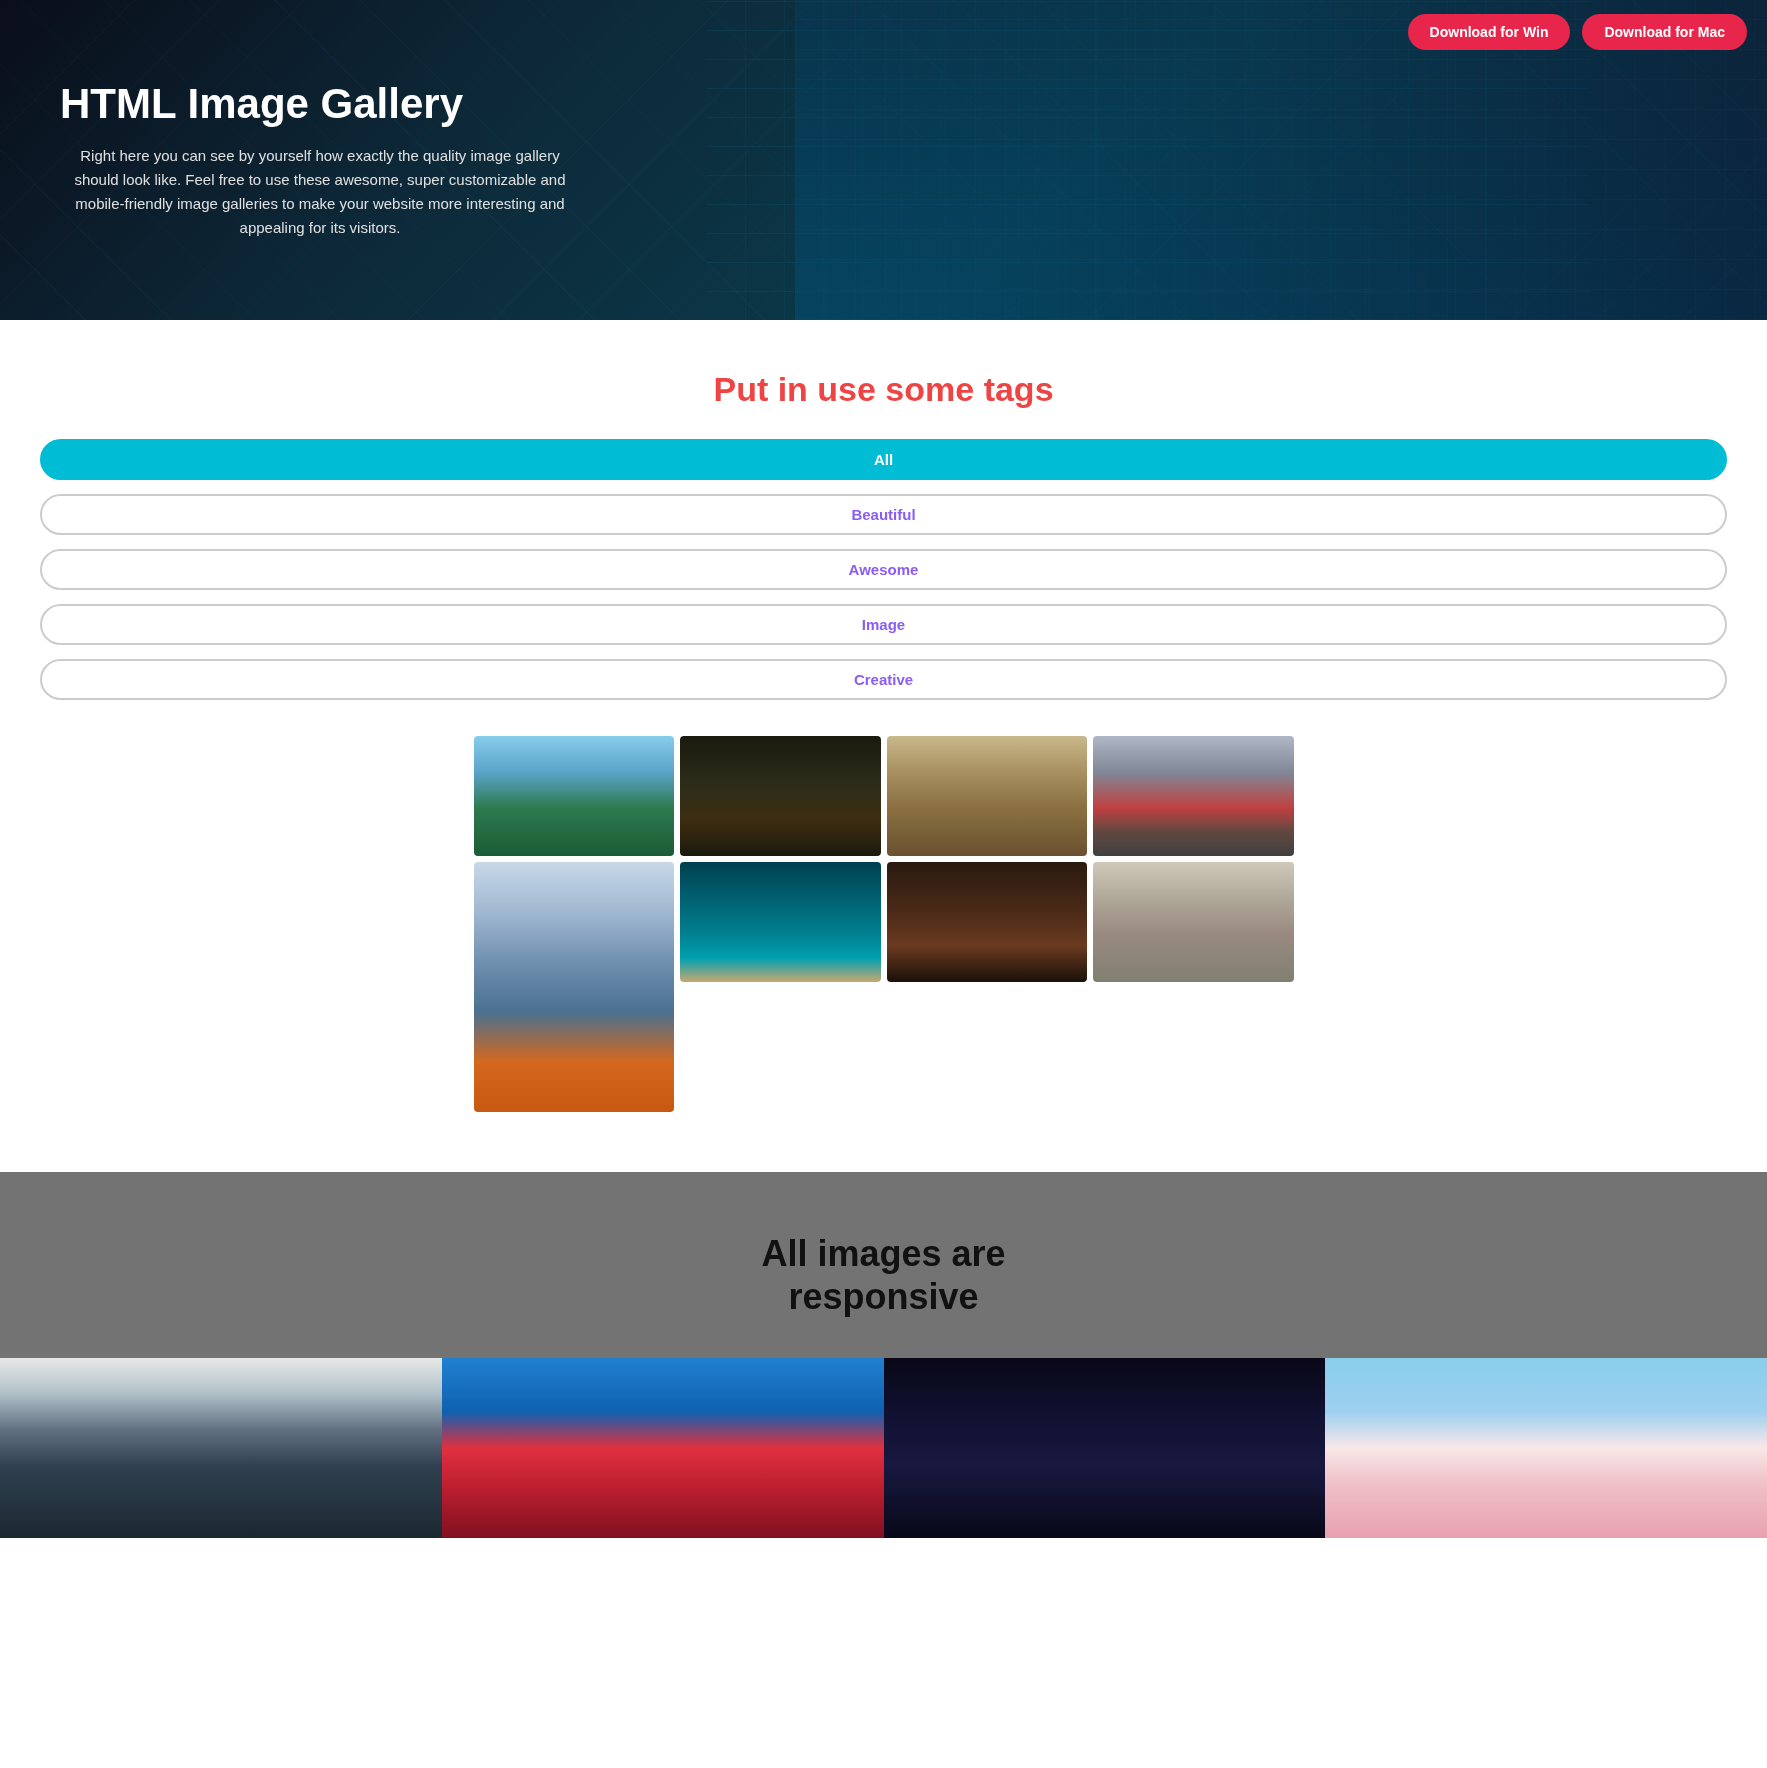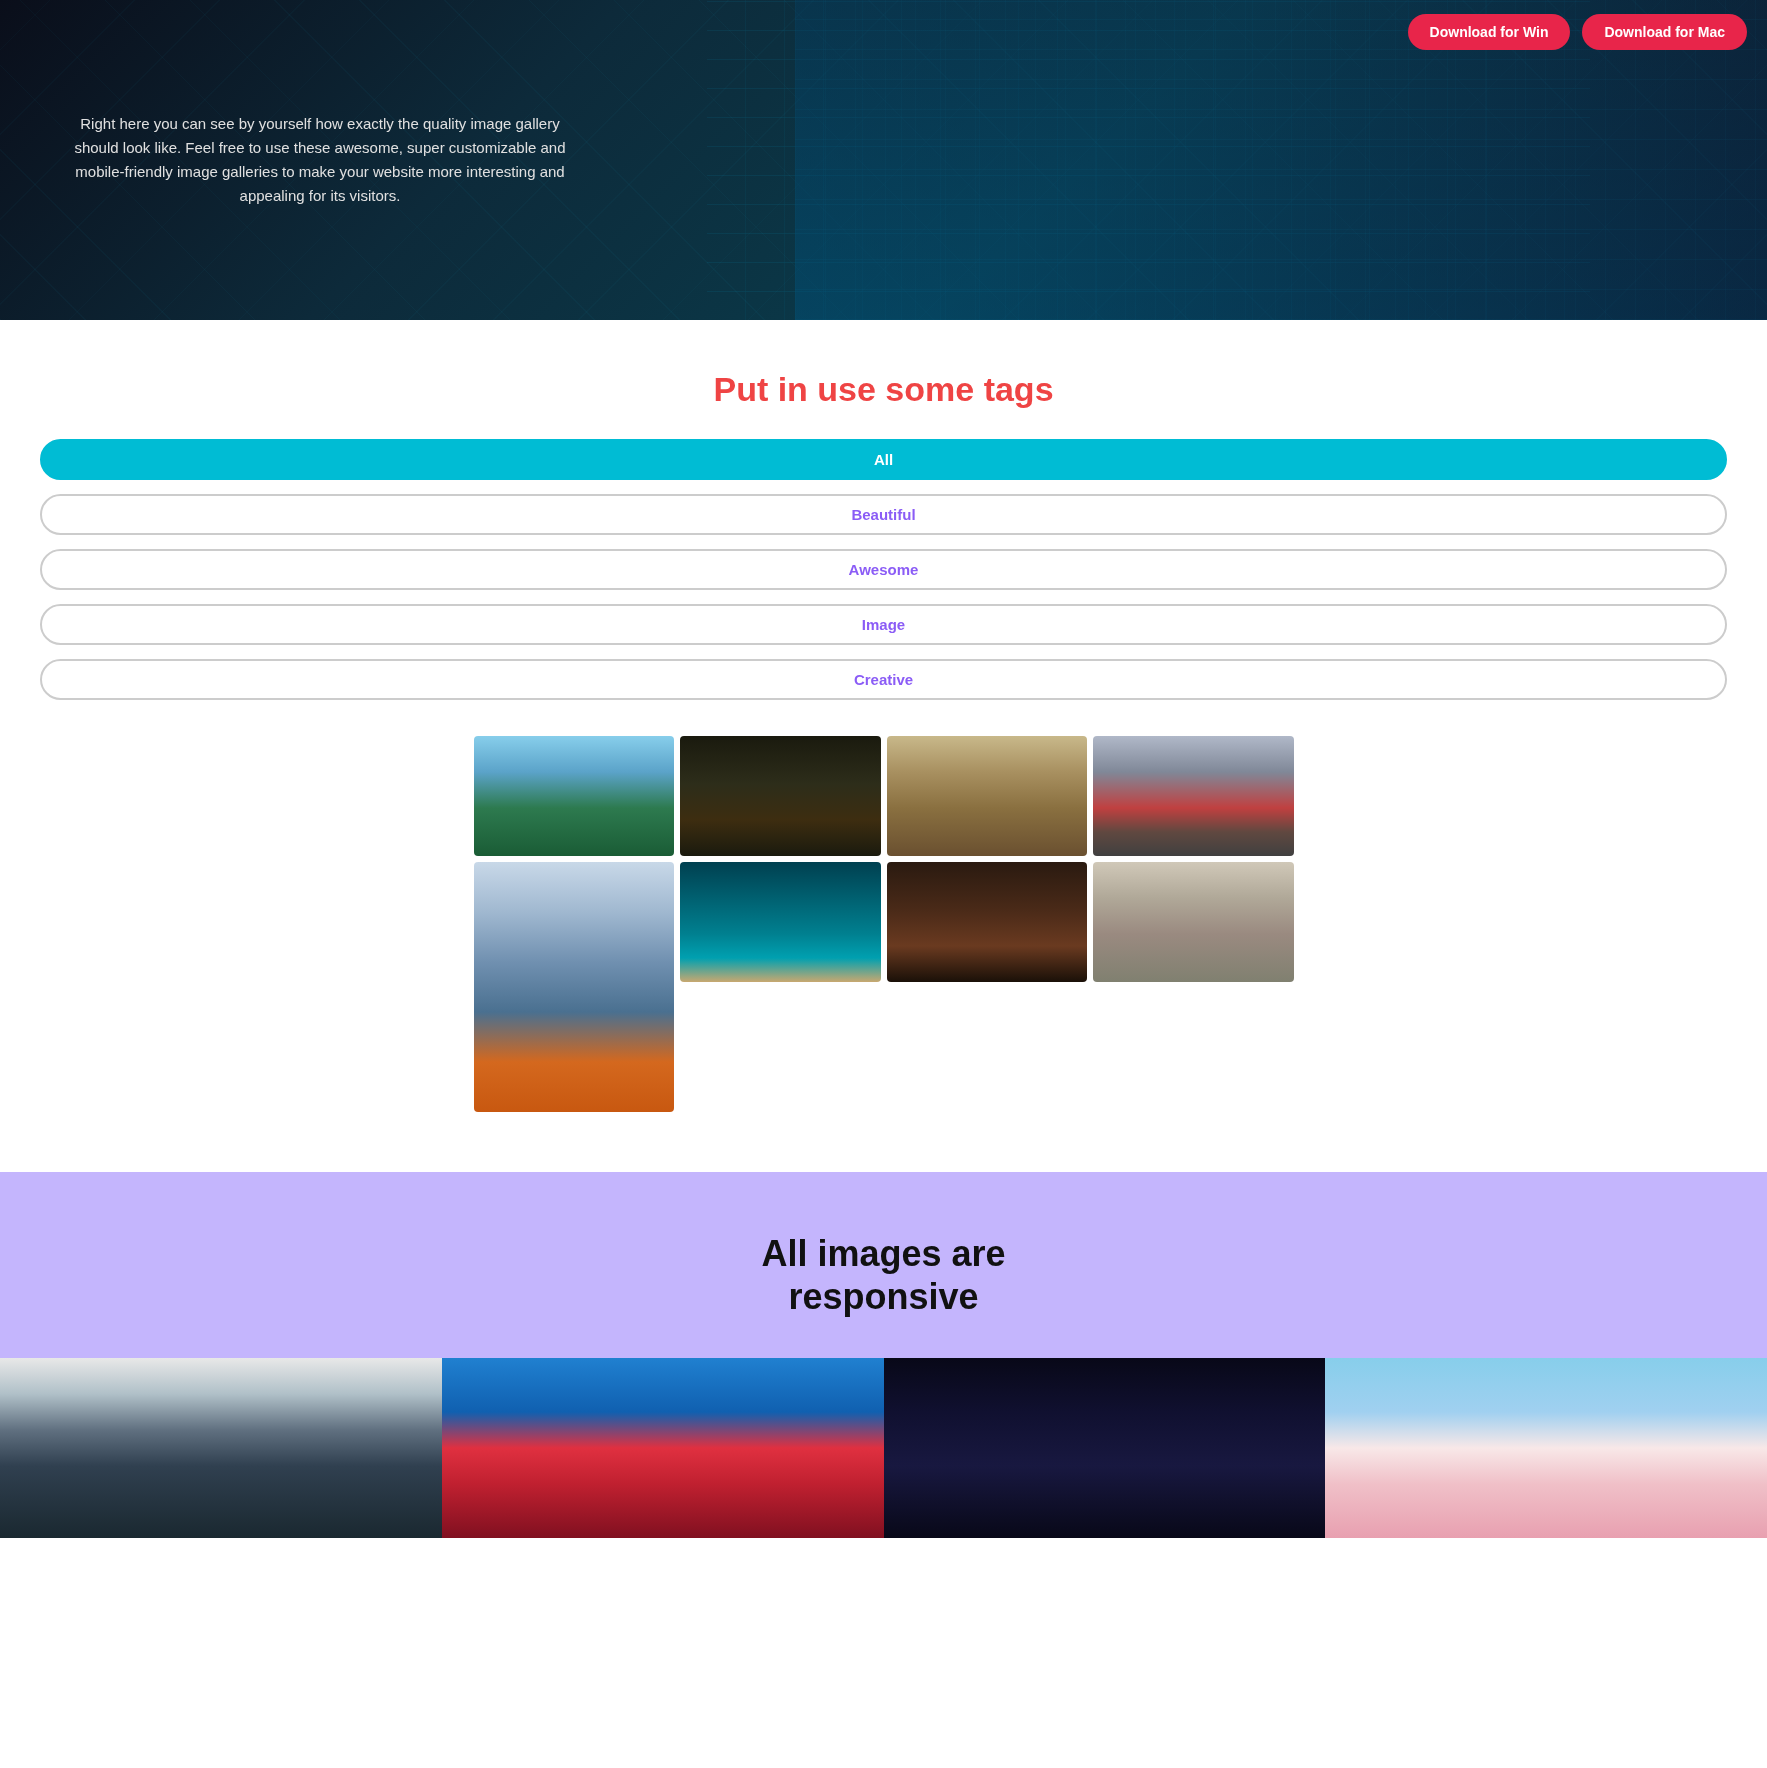--- a/index.html
+++ b/index.html
@@ -169,21 +169,21 @@
       background: linear-gradient(180deg, #2a1a10 0%, #4a2a18 40%, #6a3a20 70%, #1a1008 100%);
       height: 120px;
     }
     .img-bird {
       background: linear-gradient(180deg, #d0c8b8 0%, #b0a898 30%, #9a8a80 60%, #808070 100%);
       height: 120px;
     }
 
     
     .responsive-section {
-      background: #c4b5fd;
+      background: #737373;
       padding: 60px 0 0;
       text-align: center;
     }
     .responsive-section h2 {
       font-size: 36px;
       font-weight: 900;
       color: #111;
       margin-bottom: 40px;
       line-height: 1.2;
     }
@@ -241,20 +241,21 @@
 <header class="hero">
   <div class="hero-bg"></div>
   <div class="hero-lines"></div>
   <div class="hero-city"></div>
 
   <nav class="top-nav">
     <button class="btn-download btn-win">Download for Win</button>
     <button class="btn-download btn-mac">Download for Mac</button>
   </nav>
 
+  <h1 class="hero-title">HTML Image Gallery</h1>
   <p class="hero-desc">Right here you can see by yourself how exactly the quality image gallery should look like. Feel free to use these awesome, super customizable and mobile-friendly image galleries to make your website more interesting and appealing for its visitors.</p>
 </header>
 
 <section class="tags-section">
   <h2>Put in use some tags</h2>
 
   <div class="tags-row">
     <button class="tag-btn active">All</button>
     <button class="tag-btn">Beautiful</button>
     <button class="tag-btn">Awesome</button>

